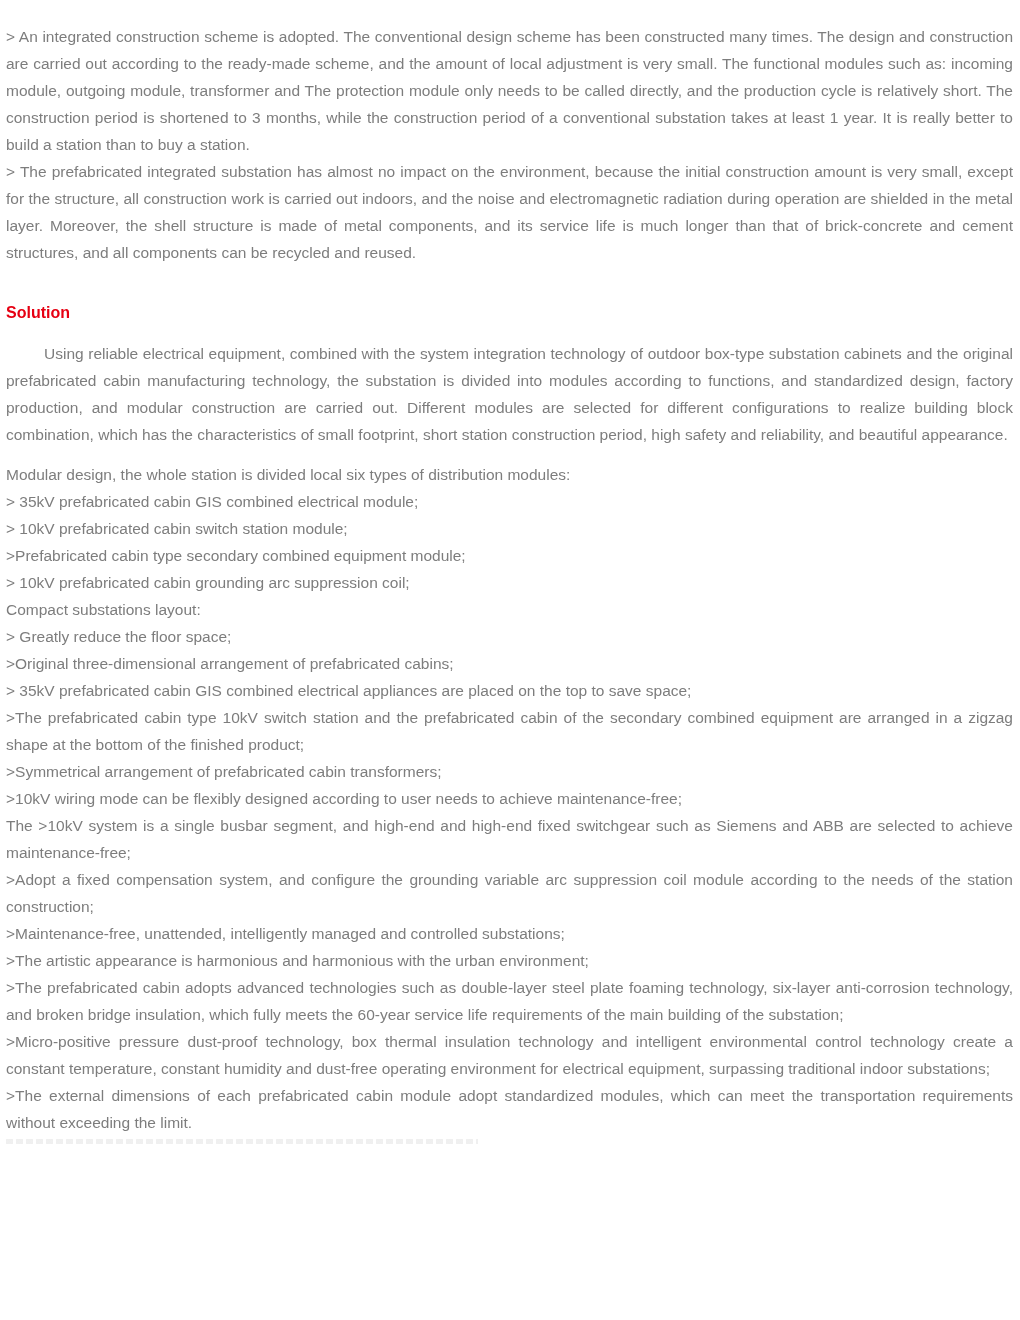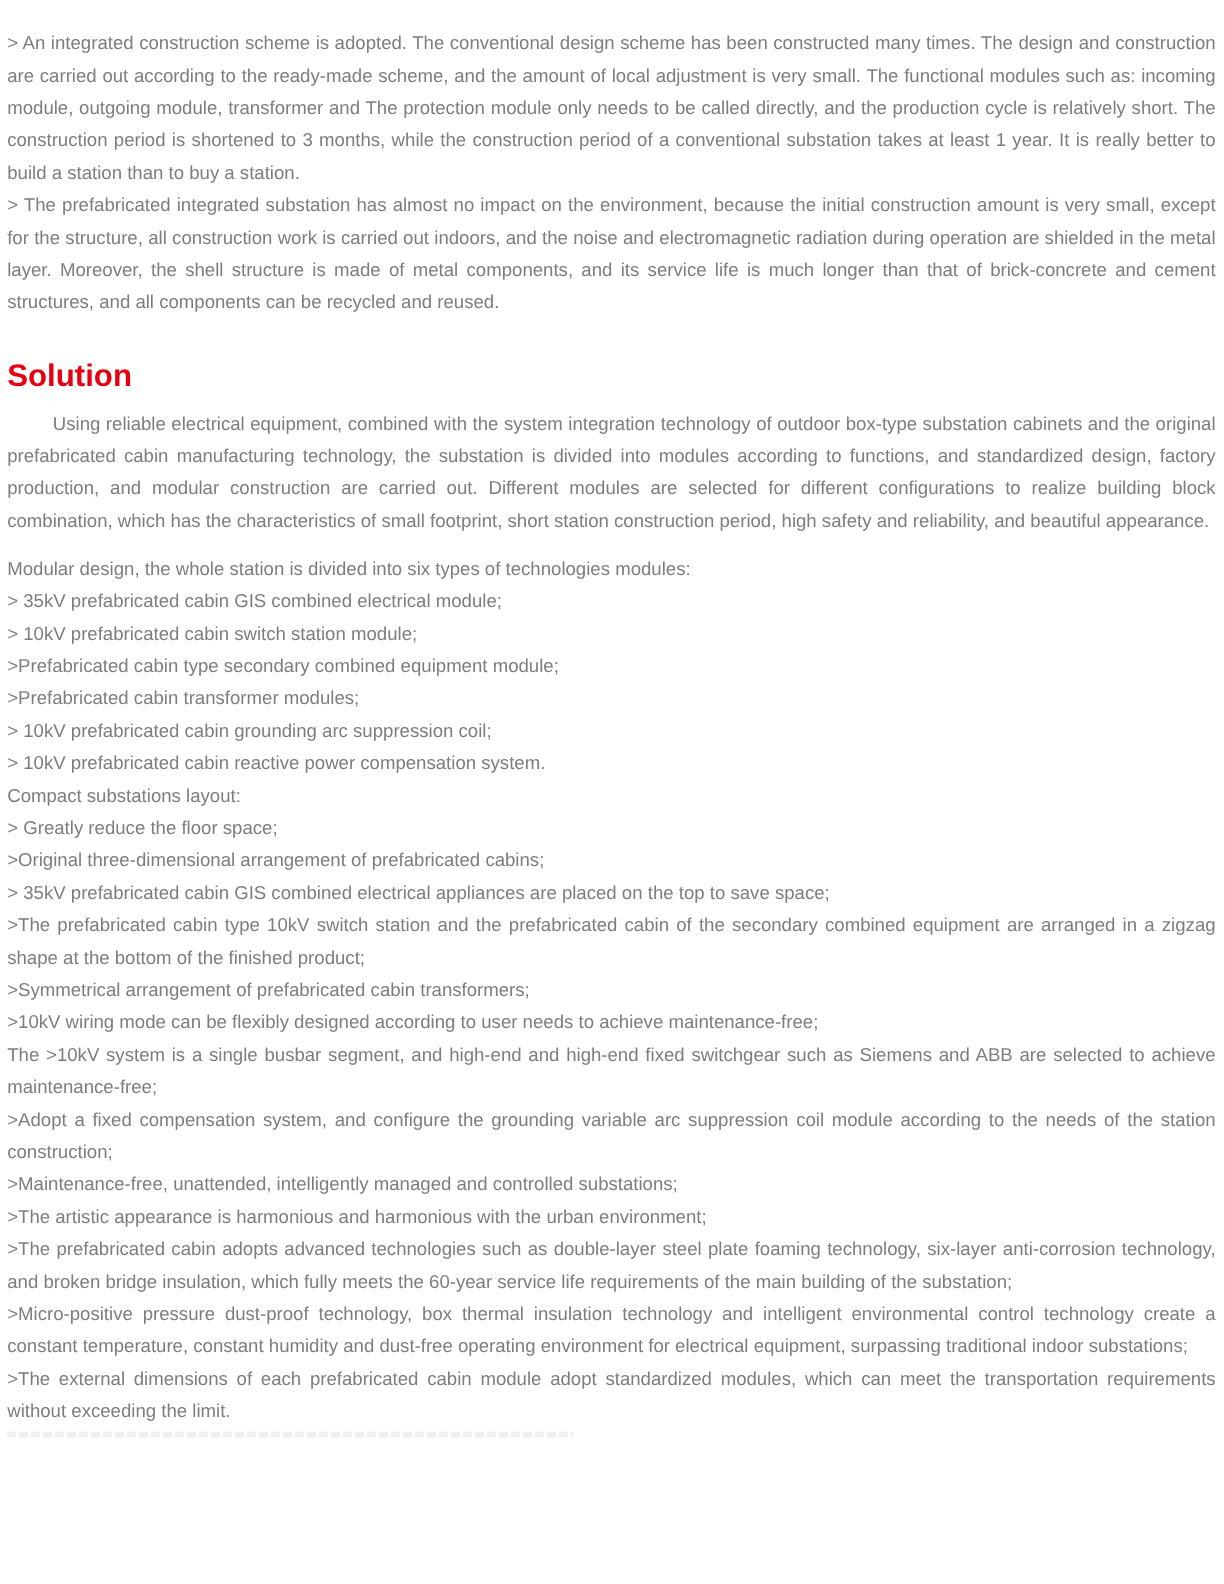--- a/index.html
+++ b/index.html
@@ -21,21 +21,21 @@
     color: #7d7d7d;
     font-size: 15.5px;
     line-height: 27px;
     text-align: justify;
   }
   .intro-paragraph {
     margin: 0;
   }
   .solution-heading {
     margin: 34px 0 14px 0;
-    font-size: 26px;
+    font-size: 16px;
     line-height: 26px;
     font-weight: bold;
     color: #e60012;
     text-align: left;
   }
   .solution-lead {
     margin: 0 0 13px 0;
     text-indent: 38px;
   }
   .solution-lines {
@@ -62,27 +62,25 @@
 <div class="page">
 
   <p class="intro-paragraph">&gt; An integrated construction scheme is adopted. The conventional design scheme has been constructed many times. The design and construction are carried out according to the ready-made scheme, and the amount of local adjustment is very small. The functional modules such as: incoming module, outgoing module, transformer and The protection module only needs to be called directly, and the production cycle is relatively short. The construction period is shortened to 3 months, while the construction period of a conventional substation takes at least 1 year. It is really better to build a station than to buy a station.</p>
   <p class="intro-paragraph">&gt; The prefabricated integrated substation has almost no impact on the environment, because the initial construction amount is very small, except for the structure, all construction work is carried out indoors, and the noise and electromagnetic radiation during operation are shielded in the metal layer. Moreover, the shell structure is made of metal components, and its service life is much longer than that of brick-concrete and cement structures, and all components can be recycled and reused.</p>
 
   <h2 class="solution-heading">Solution</h2>
 
   <p class="solution-lead">Using reliable electrical equipment, combined with the system integration technology of outdoor box-type substation cabinets and the original prefabricated cabin manufacturing technology, the substation is divided into modules according to functions, and standardized design, factory production, and modular construction are carried out. Different modules are selected for different configurations to realize building block combination, which has the characteristics of small footprint, short station construction period, high safety and reliability, and beautiful appearance.</p>
 
   <div class="solution-lines">
-    <div class="solution-line">Modular design, the whole station is divided into six types of technologies modules:</div>
+    <div class="solution-line">Modular design, the whole station is divided local six types of distribution modules:</div>
     <div class="solution-line">&gt; 35kV prefabricated cabin GIS combined electrical module;</div>
     <div class="solution-line">&gt; 10kV prefabricated cabin switch station module;</div>
     <div class="solution-line">&gt;Prefabricated cabin type secondary combined equipment module;</div>
-    <div class="solution-line">&gt;Prefabricated cabin transformer modules;</div>
     <div class="solution-line">&gt; 10kV prefabricated cabin grounding arc suppression coil;</div>
-    <div class="solution-line">&gt; 10kV prefabricated cabin reactive power compensation system.</div>
     <div class="solution-line">Compact substations layout:</div>
     <div class="solution-line">&gt; Greatly reduce the floor space;</div>
     <div class="solution-line">&gt;Original three-dimensional arrangement of prefabricated cabins;</div>
     <div class="solution-line">&gt; 35kV prefabricated cabin GIS combined electrical appliances are placed on the top to save space;</div>
     <div class="solution-line">&gt;The prefabricated cabin type 10kV switch station and the prefabricated cabin of the secondary combined equipment are arranged in a zigzag shape at the bottom of the finished product;</div>
     <div class="solution-line">&gt;Symmetrical arrangement of prefabricated cabin transformers;</div>
     <div class="solution-line">&gt;10kV wiring mode can be flexibly designed according to user needs to achieve maintenance-free;</div>
     <div class="solution-line">The &gt;10kV system is a single busbar segment, and high-end and high-end fixed switchgear such as Siemens and ABB are selected to achieve maintenance-free;</div>
     <div class="solution-line">&gt;Adopt a fixed compensation system, and configure the grounding variable arc suppression coil module according to the needs of the station construction;</div>
     <div class="solution-line">&gt;Maintenance-free, unattended, intelligently managed and controlled substations;</div>

